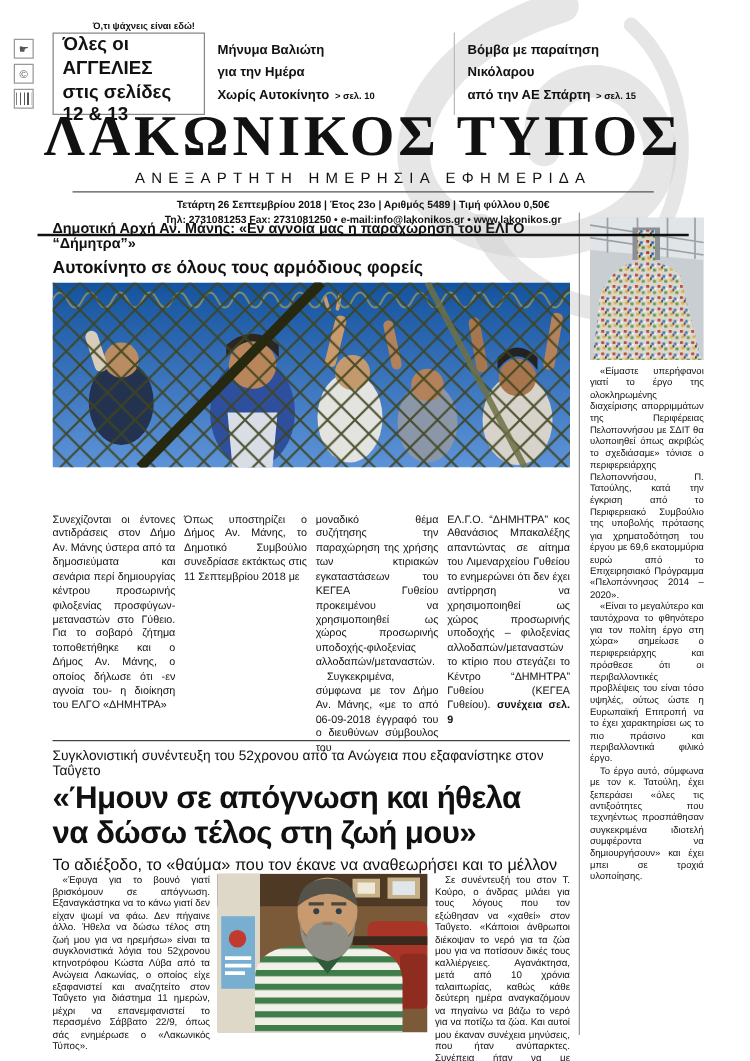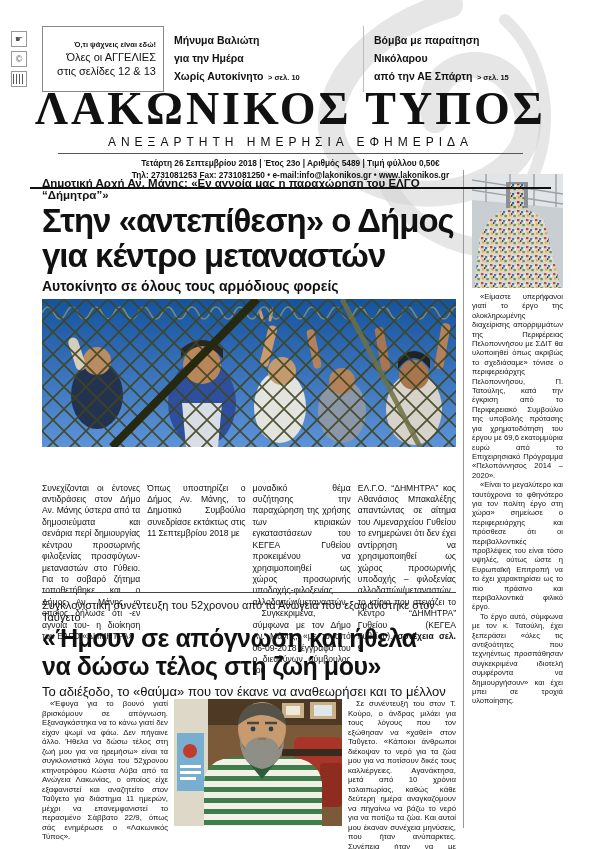--- a/index.html
+++ b/index.html
@@ -9,21 +9,21 @@
   }
   .pre{white-space:pre-line;}
   
   .edge-icons{position:absolute;left:11px;top:31px;width:16px;display:flex;flex-direction:column;gap:4px;align-items:center;color:#555;}
   .edge-icons .eicon{width:14px;height:14px;border:1px solid #999;display:flex;align-items:center;justify-content:center;font-size:9px;line-height:1;background:#fff;}
   .barcode{width:12px;height:10px;background:repeating-linear-gradient(90deg,#555 0 1px,#fff 1px 3px);}
   
   .topstrip{position:absolute;left:42px;top:26px;width:521px;height:66px;display:flex;align-items:stretch;z-index:2;}
   .adbox{border:1.5px solid #888;background:#fff;width:122px;padding:5px 7px;box-sizing:border-box;display:flex;flex-direction:column;justify-content:center;align-items:flex-end;}
   .adbox .s1{font-size:7.5px;font-weight:bold;margin-bottom:2px;}
-  .adbox .s2{font-size:11px;font-weight:normal;line-height:1.25;}
+  .adbox .s2{font-size:15px;font-weight:bold;line-height:1.25;}
   .teaser{flex:1;padding:4px 4px 4px 10px;box-sizing:border-box;}
   .teaser + .teaser{border-left:1px solid #bbb;}
   .teaser .t{font-size:10.5px;font-weight:bold;line-height:1.3;}
   .teaser .ref{font-size:7.5px;font-weight:bold;}
   
   .masthead{position:absolute;left:30px;top:86px;width:521px;text-align:center;z-index:2;border-bottom:2px solid #111;padding-bottom:5px;}
   .mast-title{font-family:"Liberation Serif",serif;font-weight:bold;font-size:46px;letter-spacing:3px;line-height:1;white-space:nowrap;}
   .mast-sub{font-size:12px;letter-spacing:5px;margin-top:3px;}
   .mast-rule{height:1px;background:#555;margin:4px 28px 3px 28px;}
   .mast-info{font-size:8.3px;font-weight:bold;line-height:1.5;}
@@ -101,22 +101,20 @@
   <div class="masthead">
     <div class="mast-title">ΛΑΚΩΝΙΚΟΣ ΤΥΠΟΣ</div>
     <div class="mast-sub">ΑΝΕΞΑΡΤΗΤΗ ΗΜΕΡΗΣΙΑ ΕΦΗΜΕΡΙΔΑ</div>
     <div class="mast-rule"></div>
     <div class="mast-info">Τετάρτη 26 Σεπτεμβρίου 2018 | Έτος 23ο | Αριθμός 5489 | Τιμή φύλλου 0,50€</div>
     <div class="mast-info">Τηλ: 2731081253 Fax: 2731081250 • e-mail:info@lakonikos.gr • www.lakonikos.gr</div>
   </div>
 
   <div class="main-left">
     <div class="kicker1">Δημοτική Αρχή Αν. Μάνης: «Εν αγνοία μας η παραχώρηση του ΕΛΓΟ “Δήμητρα”»</div>
-    <div class="headline1 pre">Στην «αντεπίθεση» ο Δήμος
-για κέντρο μεταναστών</div>
     <div class="subhead1">Αυτοκίνητο σε όλους τους αρμόδιους φορείς</div>
 
     <svg class="photo-main" viewBox="0 0 414 148" preserveAspectRatio="none">
       <defs>
         <linearGradient id="sky" x1="0" y1="0" x2="0" y2="1">
           <stop offset="0" stop-color="#15539e"></stop>
             <stop offset="1" stop-color="#5d93d8"></stop>
         </linearGradient>
         <pattern id="mesh" width="22" height="22" patternUnits="userSpaceOnUse">
           <path d="M0 0 L22 22 M22 0 L0 22" stroke="#3e441f" stroke-width="1.7" fill="none" opacity="0.9"></path>

